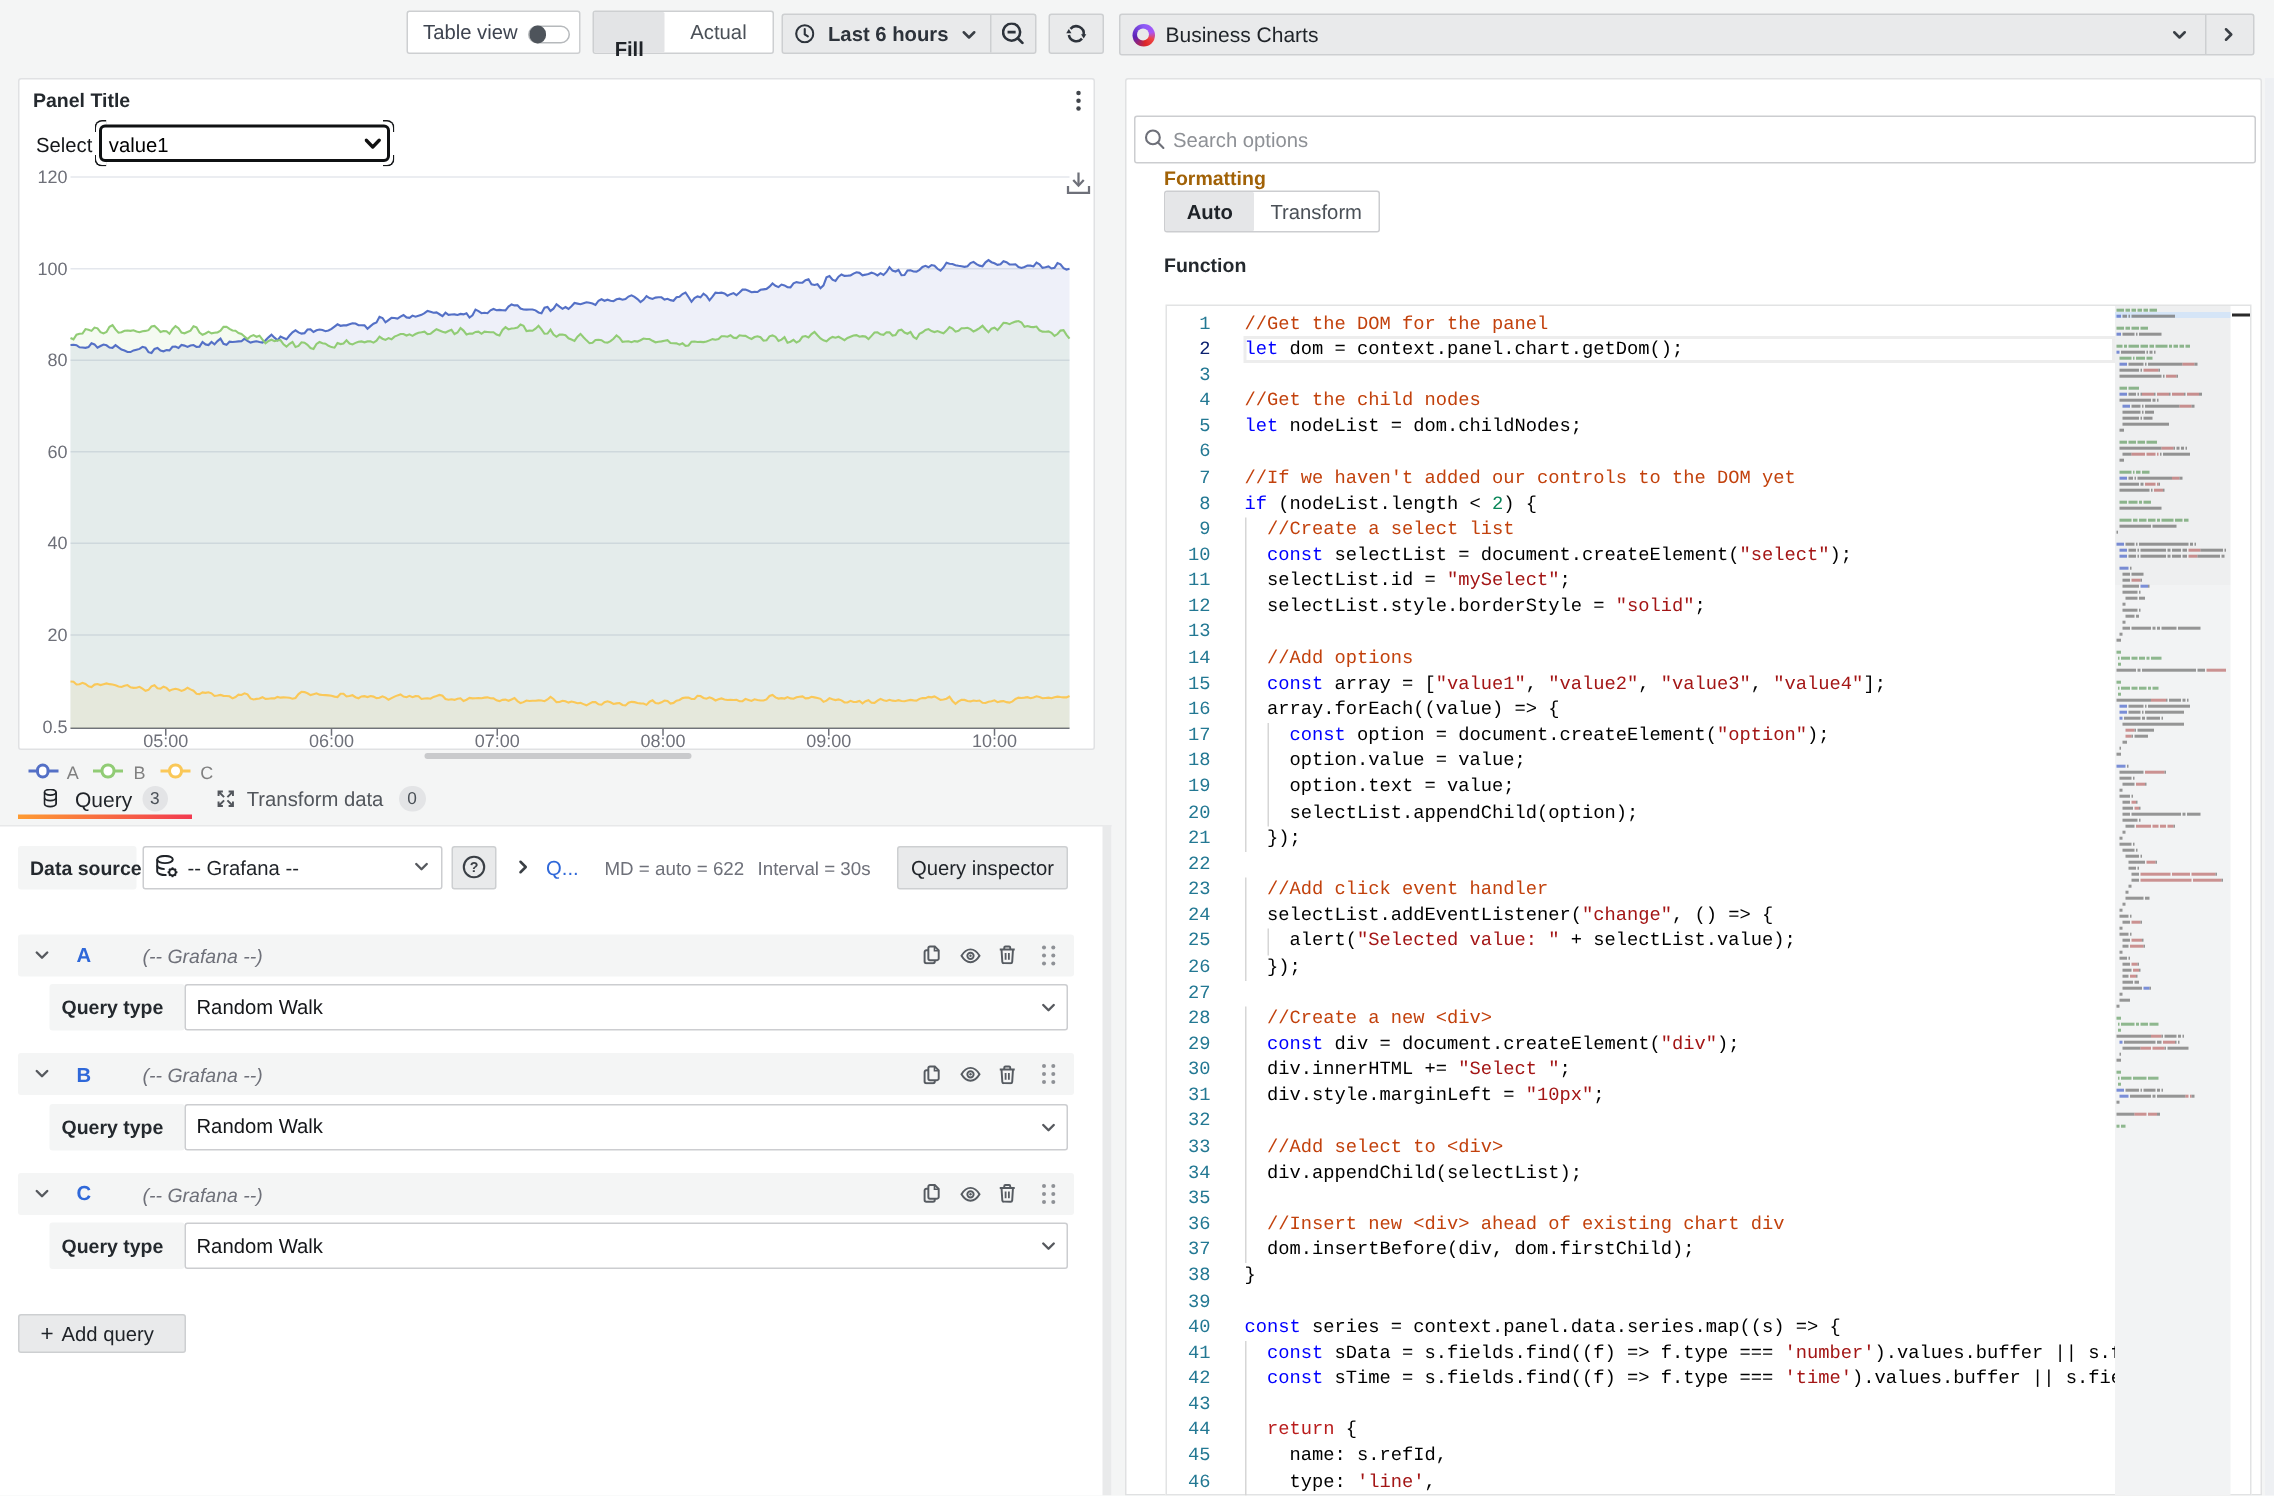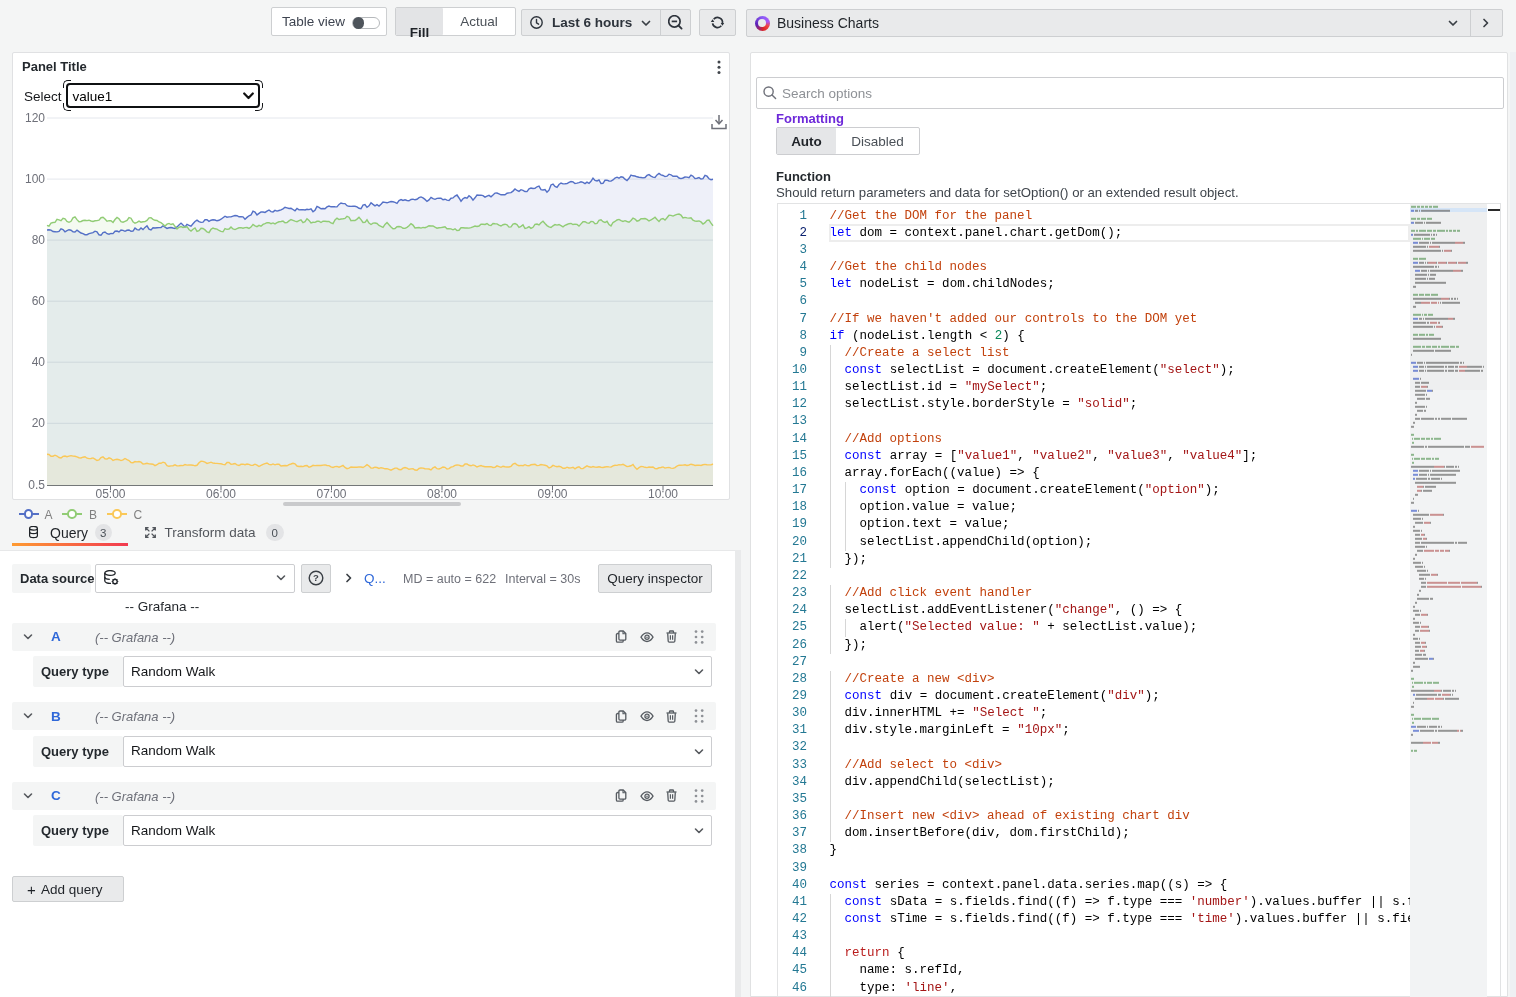--- a/index.html
+++ b/index.html
@@ -157,21 +157,21 @@
         <line x1="11" y1="8.2" x2="11" y2="9.3"></line>
         <line x1="11" y1="13.7" x2="11" y2="14.8"></line>
         <line x1="7.7" y1="11.5" x2="8.8" y2="11.5"></line>
         <line x1="13.2" y1="11.5" x2="14.3" y2="11.5"></line>
         <line x1="8.7" y1="9.2" x2="9.5" y2="10"></line>
         <line x1="12.5" y1="13" x2="13.3" y2="13.8"></line>
         <line x1="13.3" y1="9.2" x2="12.5" y2="10"></line>
         <line x1="9.5" y1="13" x2="8.7" y2="13.8"></line>
       </g>
     </svg>
-<div class="t" style="left:125px;top:570.5px;font-size:13.5px;color:#1F2328;font-weight:normal;margin-top:28px;">-- Grafana --</div>
+<div class="t" style="left:125px;top:570.5px;font-size:13.5px;color:#1F2328;font-weight:normal;">-- Grafana --</div>
 <svg width="10" height="8" viewBox="0 0 10 8" style="position:absolute;left:276px;top:574px">
       <polyline points="1.5,2 5,5.5 8.5,2" fill="none" stroke="#56595E" stroke-width="1.6" stroke-linecap="round" stroke-linejoin="round"></polyline>
     </svg>
 <div class="box gbtn" style="left:301px;top:563.5px;width:30px;height:29.5px"></div>
 <svg width="16" height="16" viewBox="0 0 16 16" style="position:absolute;left:308px;top:570px">
       <circle cx="8" cy="8" r="6.8" fill="none" stroke="#3A3F45" stroke-width="1.4"></circle>
       <text x="8" y="11.2" text-anchor="middle" font-family="Liberation Sans" font-size="9.5" font-weight="bold" fill="#3A3F45">?</text>
     </svg>
 <svg width="8" height="10" viewBox="0 0 8 10" style="position:absolute;left:345px;top:573px">
       <polyline points="2,1.5 5.5,5 2,8.5" fill="none" stroke="#3A3F45" stroke-width="1.7" stroke-linecap="round" stroke-linejoin="round"></polyline>
@@ -311,31 +311,30 @@
 <svg width="8" height="10" viewBox="0 0 8 10" style="position:absolute;left:1482px;top:18px">
       <polyline points="2,1.5 5.5,5 2,8.5" fill="none" stroke="#3A3F45" stroke-width="1.7" stroke-linecap="round" stroke-linejoin="round"></polyline>
     </svg>
 <div class="abs white" style="left:749.5px;top:52px;width:758px;height:945px;border:1px solid #E0E1E2;border-radius:2px 2px 0 0"></div>
 <div class="sel abs" style="left:755.5px;top:77px;width:748px;height:32px"></div>
 <svg width="14" height="14" viewBox="0 0 14 14" style="position:absolute;left:763px;top:86px">
       <circle cx="5.6" cy="5.6" r="4.6" fill="none" stroke="#6E7079" stroke-width="1.4"></circle>
       <line x1="9" y1="9" x2="12.6" y2="12.6" stroke="#6E7079" stroke-width="1.4" stroke-linecap="round"></line>
     </svg>
 <div class="t" style="left:782px;top:85.5px;font-size:13.5px;color:#8E9196;font-weight:normal;">Search options</div>
-<div class="t" style="left:776px;top:110.5px;font-size:13px;color:#6d28d9;font-weight:bold;">Formatting</div>
+<div class="t" style="left:776px;top:110.5px;font-size:13px;color:#a16207;font-weight:bold;">Formatting</div>
 <div class="abs white" style="left:776px;top:127px;width:144px;height:28px;border:1px solid #CCCDD0;border-radius:2px"></div>
 <div class="abs" style="left:777px;top:128px;width:59px;height:26px;background:#E5E6E8;border-radius:1px"></div>
 <div class="t" style="left:777px;top:134px;font-size:13.5px;color:#1F2328;font-weight:bold;">
       <div style="width:59px;text-align:center">Auto</div>
     </div>
 <div class="t" style="left:836px;top:134px;font-size:13.5px;color:#4A5057;font-weight:normal;">
-      <div style="width:83px;text-align:center">Disabled</div>
+      <div style="width:83px;text-align:center">Transform</div>
     </div>
 <div class="t" style="left:776px;top:168.5px;font-size:13px;color:#24292E;font-weight:bold;">Function</div>
-<div class="t" style="left:776px;top:184.5px;font-size:13.2px;color:#3F454C;font-weight:normal;">Should return parameters and data for setOption() or an extended result object.</div>
 <div class="abs" style="left:777px;top:202.5px;width:724px;height:794.5px;background:#fff;border:1px solid #E2E3E4;overflow:hidden"></div>
 <div class="abs" style="left:829px;top:224.4px;width:581px;height:17.4px;border:2px solid #EDEDED"></div>
 <div class="abs" style="left:830.1px;top:344.9px;width:1px;height:223.1px;background:#D6D6D6"></div>
 <div class="abs" style="left:830.1px;top:585.1px;width:1px;height:68.6px;background:#D6D6D6"></div>
 <div class="abs" style="left:830.1px;top:670.9px;width:1px;height:171.6px;background:#D6D6D6"></div>
 <div class="abs" style="left:830.1px;top:894.0px;width:1px;height:103.0px;background:#D6D6D6"></div>
 <div class="abs" style="left:844.9px;top:482.2px;width:1px;height:68.6px;background:#D6D6D6"></div>
 <div class="abs" style="left:844.9px;top:619.4px;width:1px;height:17.2px;background:#D6D6D6"></div>
 <pre class="abs" style="left:778px;top:207.6px;width:29px;text-align:right;color:#237893">1
 <i class="al">2</i>

